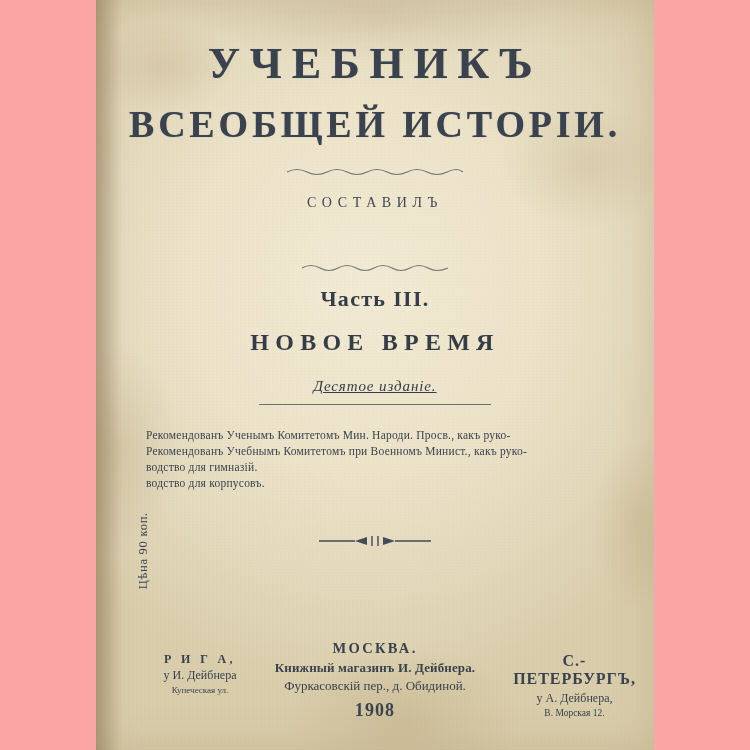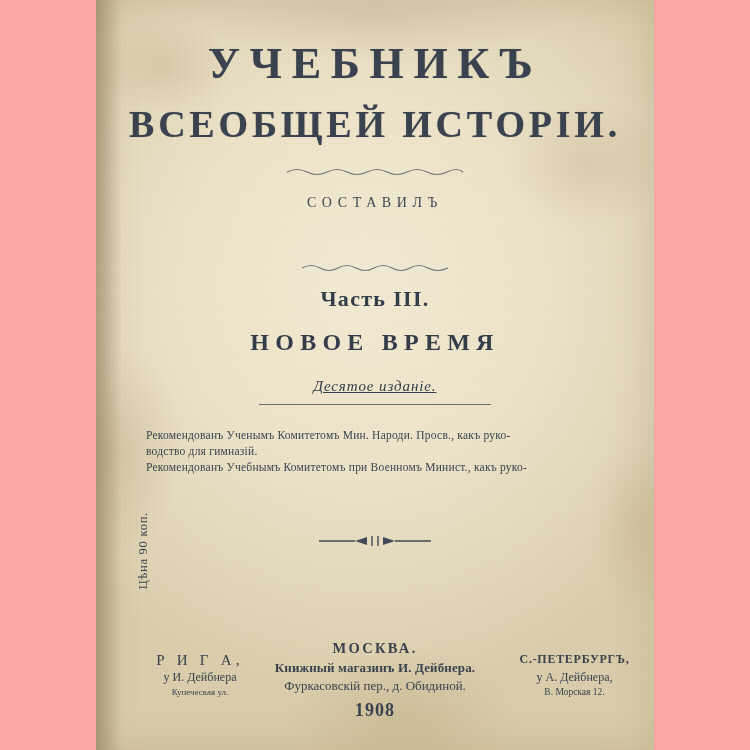--- a/index.html
+++ b/index.html
@@ -199,23 +199,23 @@
   }
   .imprint-left {
     position: absolute;
     left: 44px;
     top: 12px;
     width: 120px;
     text-align: center;
     color: #39424e;
   }
   .imprint-left .city {
-    font-size: 15px;
+    font-size: 12px;
     letter-spacing: 0.28em;
-    font-weight: normal;
+    font-weight: bold;
   }
   .imprint-left .line2 {
     font-size: 12px;
     margin-top: 1px;
   }
   .imprint-left .line3 {
     font-size: 9px;
     margin-top: 2px;
   }
 
@@ -252,21 +252,21 @@
 
   .imprint-right {
     position: absolute;
     right: 12px;
     top: 12px;
     width: 135px;
     text-align: center;
     color: #39424e;
   }
   .imprint-right .city {
-    font-size: 12px;
+    font-size: 16px;
     letter-spacing: 0.06em;
     font-weight: bold;
   }
   .imprint-right .line2 {
     font-size: 12px;
     margin-top: 3px;
   }
   .imprint-right .line3 {
     font-size: 9.5px;
     margin-top: 2px;
@@ -309,22 +309,23 @@
       </div>
 
       <div class="part">Часть III.</div>
       <div class="era">НОВОЕ ВРЕМЯ</div>
 
       <div class="edition">Десятое изданіе.</div>
       <div class="edition-underline"></div>
 
       <div class="approval">
         <p>Рекомендованъ Ученымъ Комитетомъ Мин. Народи. Просв., какъ руко-</p>
+        <p>Рекомендованъ Учебнымъ Комитетомъ при Военномъ Минист., какъ руко-</p>
         <p>водство для гимназій.</p>
-        <p>Рекомендованъ Учебнымъ Комитетомъ при Военномъ Минист., какъ руко-</p>
+        <p>водство для корпусовъ.</p>
       </div>
 
       <div class="divider-ornament">
         <svg width="120" height="14" viewBox="0 0 120 14">
           <path d="M4 7 L 40 7" stroke="#424b58" stroke-width="1.4" fill="none"></path>
           <path d="M40 7 L 52 3 L 52 11 Z" fill="#424b58"></path>
           <path d="M57 2 L 57 12" stroke="#424b58" stroke-width="1.4"></path>
           <path d="M63 2 L 63 12" stroke="#424b58" stroke-width="1.4"></path>
           <path d="M80 7 L 68 3 L 68 11 Z" fill="#424b58"></path>
           <path d="M80 7 L 116 7" stroke="#424b58" stroke-width="1.4" fill="none"></path>

